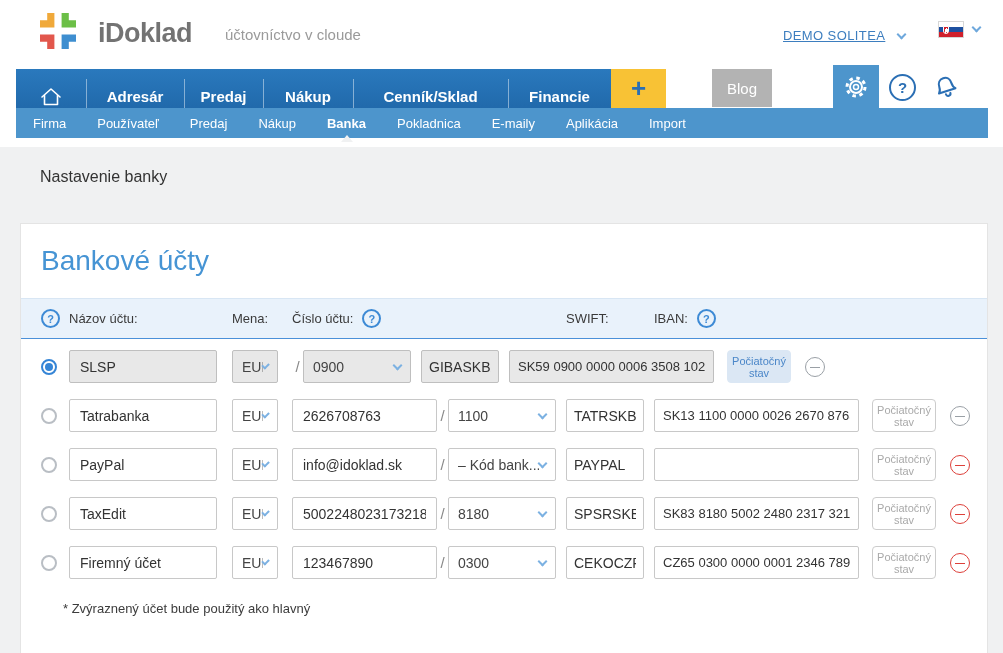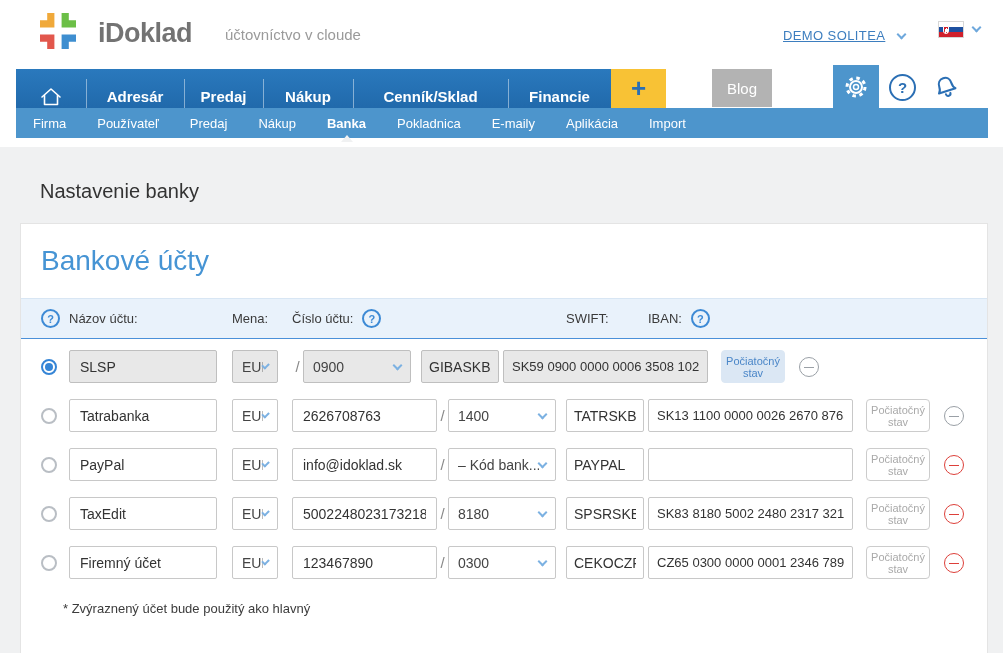--- a/index.html
+++ b/index.html
@@ -41,31 +41,31 @@
   .bell-btn { position:absolute; left:931px; top:72px; cursor:pointer; }
   
   .subnav { position:absolute; left:16px; top:108px; width:972px; height:30px; background:#4d95cc;
             display:flex; align-items:center; padding-left:17px; gap:31px; }
   .subnav-item { color:#fff; font-size:13px; position:relative; cursor:pointer; }
   .subnav-item.active { font-weight:700; }
   .subnav-item.active::after { content:""; position:absolute; left:50%; margin-left:-6px; top:19px;
             border-left:6px solid transparent; border-right:6px solid transparent; border-bottom:7px solid #f0f1f2; }
   
   .content-bg { position:absolute; left:0; top:147px; width:1003px; height:506px; background:#f0f1f2; }
-  .page-title { position:absolute; left:40px; top:180px; font-size:20px; color:#333; }
+  .page-title { position:absolute; left:40px; top:168px; font-size:16px; color:#333; }
   .panel { position:absolute; left:20px; top:223px; width:968px; height:430px; background:#fff; border:1px solid #e4e4e4; border-bottom:none; }
   .panel-title { position:absolute; left:20px; top:21px; font-size:28px; color:#4694d4; }
   
   .col-radio { width:28px; display:flex; align-items:center; }
   .col-name  { width:148px; margin-right:15px; }
   .col-cur   { width:46px; margin-right:14px; }
   .col-num   { width:145px; display:flex; align-items:center; }
   .col-slash { width:11px; text-align:center; color:#888; font-size:15px; }
   .col-code  { width:108px; margin-right:10px; }
-  .col-swift { width:78px; margin-right:4px; }
+  .col-swift { width:78px; margin-right:10px; }
   .col-iban  { width:205px; margin-right:13px; display:flex; align-items:center; }
   .col-btn   { width:64px; margin-right:13px; }
   .col-minus { width:22px; display:flex; justify-content:center; }
   .thead { position:absolute; left:0; top:74px; width:966px; height:41px; background:#e9f2fb;
            border-top:1px solid #d8e6f4; border-bottom:1px solid #4a90d9;
            display:flex; align-items:center; padding-left:20px; }
   .thead .label { font-size:13px; color:#3a3a3a; }
   .qmark { width:19px; height:19px; border:2px solid #3d8ad5; border-radius:50%; color:#3d8ad5;
            font-size:11px; font-weight:700; display:inline-flex; align-items:center; justify-content:center; flex:none; cursor:pointer; }
   .qmark.after { margin-left:9px; }
@@ -221,21 +221,21 @@
       <div class="col-name"><input class="fld" value="Tatrabanka" style=""></div>
       <div class="col-cur sel">
           <span class="txt">EUR</span>
           <span class="chev"></span>
         </div>
       <div class="col-num">
           <input class="fld" value="2626708763" style="">
         </div>
       <div class="col-slash">/</div>
       <div class="col-code sel">
-          <span class="txt">1400</span>
+          <span class="txt">1100</span>
           <span class="chev"></span>
         </div>
       <div class="col-swift"><input class="fld" value="TATRSKBX" style=""></div>
       <div class="col-iban">
           <input class="fld" value="SK13 1100 0000 0026 2670 8763" style="">
         </div>
       <div class="col-btn">
           <div class="initbtn">Počiatočný stav</div>
         </div>
       <div class="col-minus">

